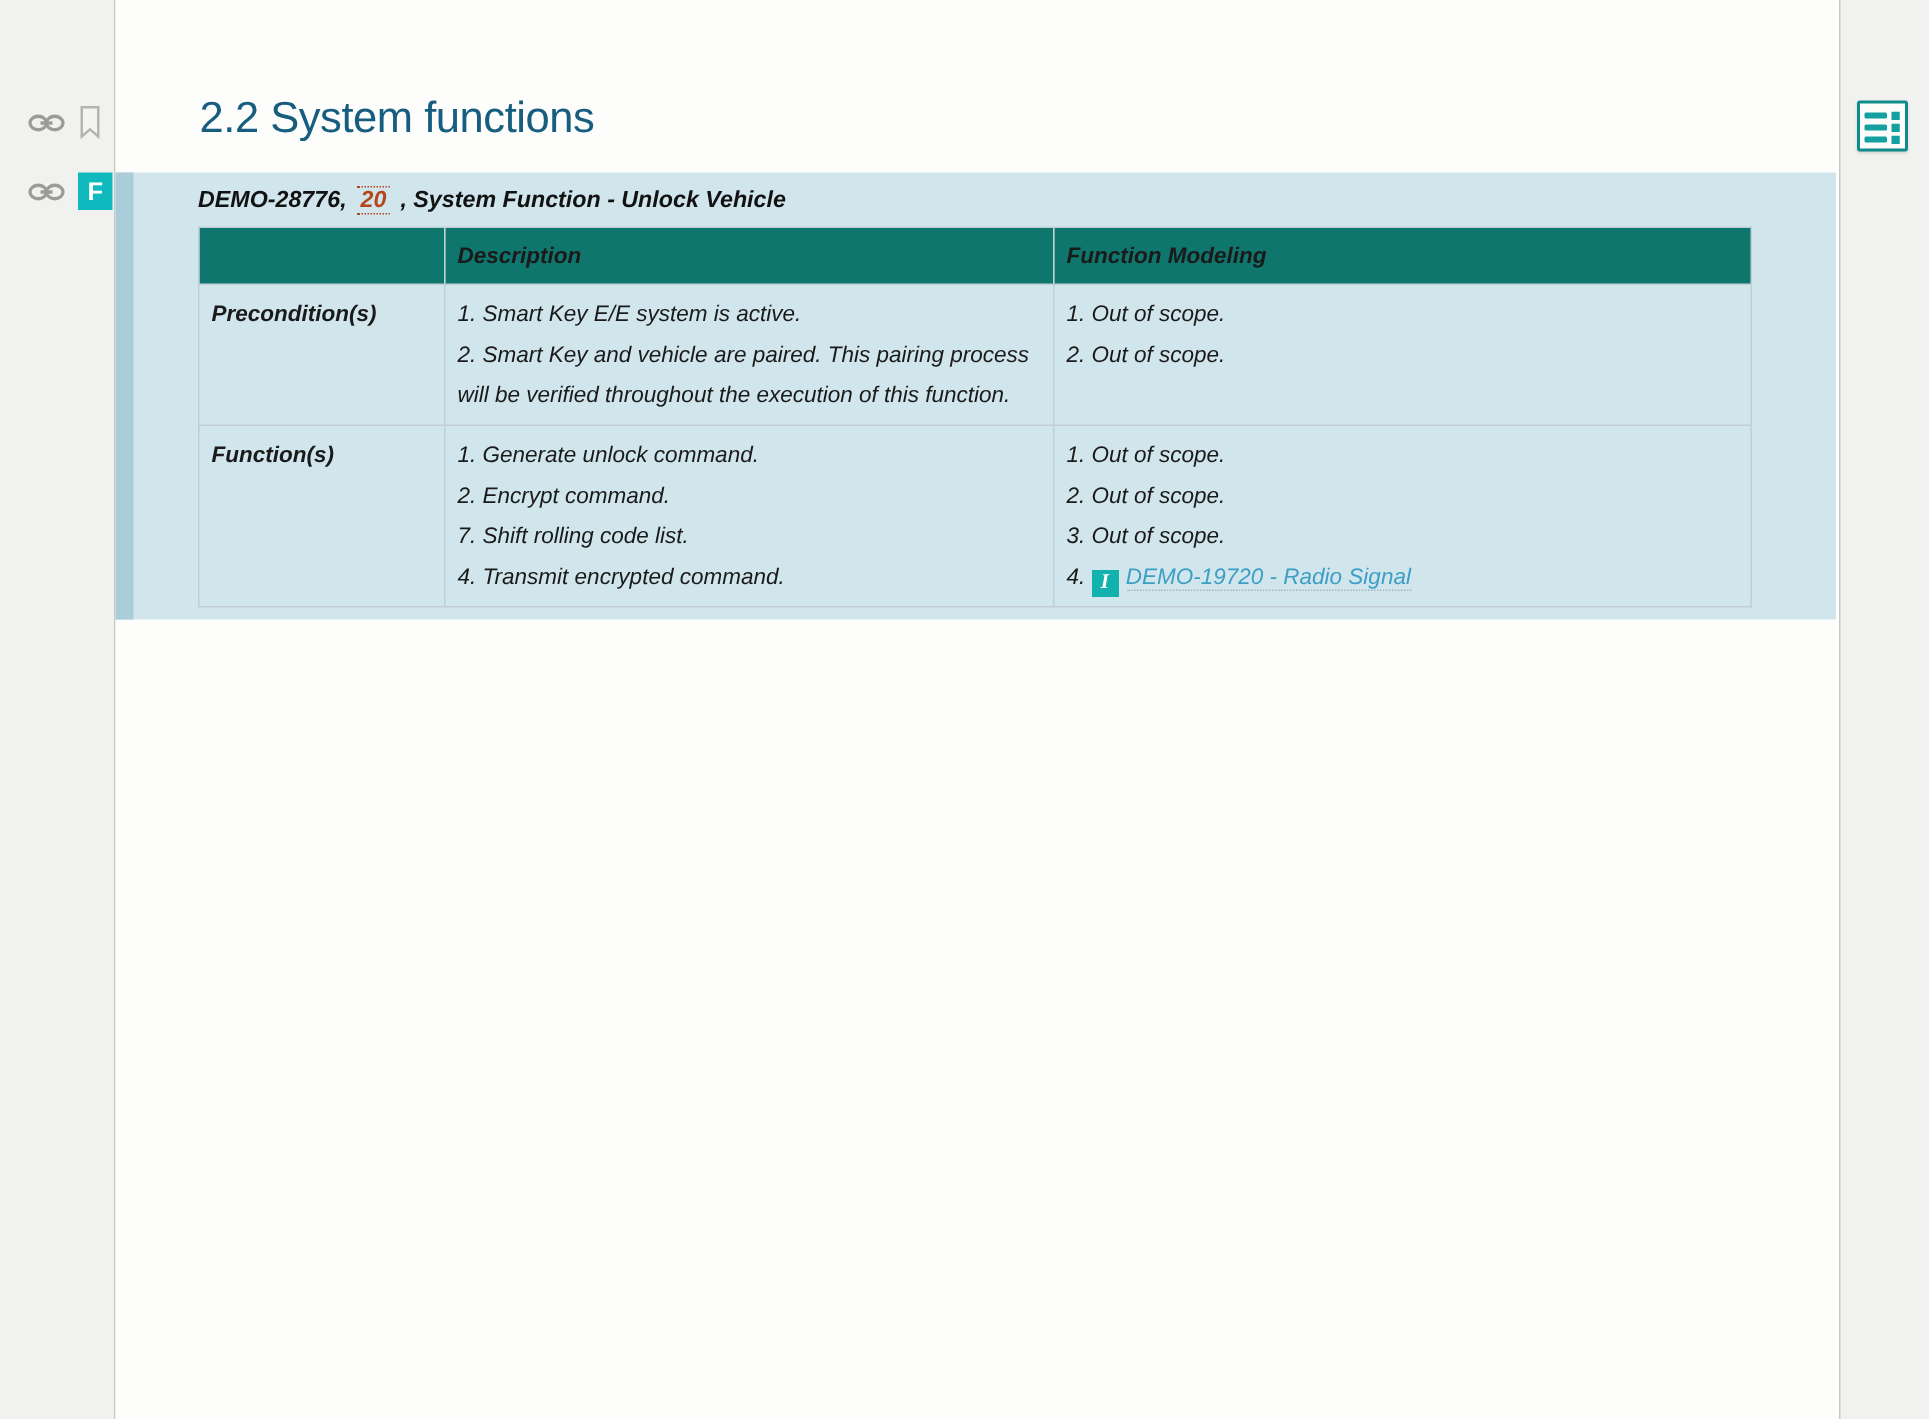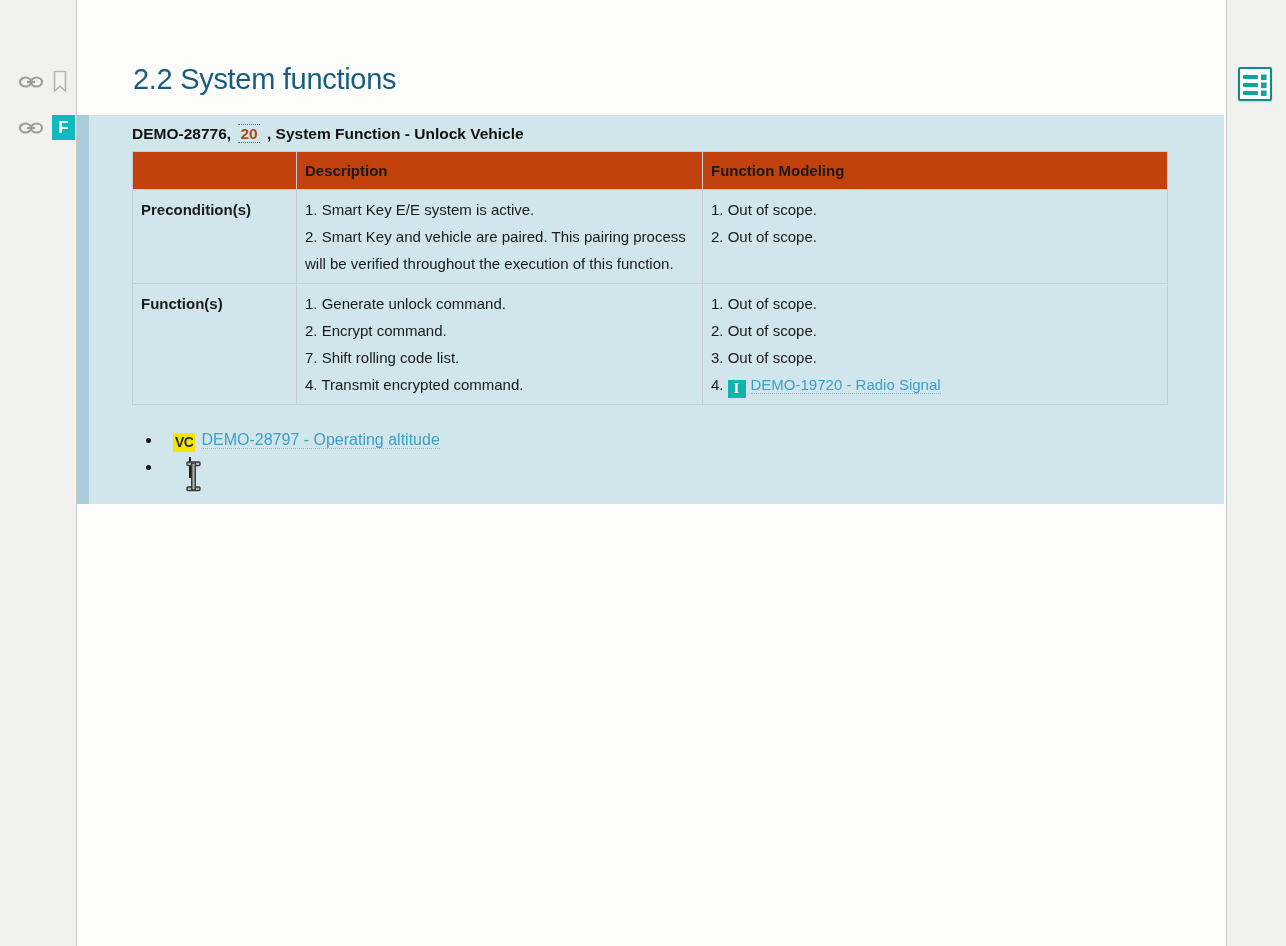--- a/index.html
+++ b/index.html
@@ -13,30 +13,30 @@
   .rail-row.row2 { top:115px; }
   .icon-chain svg, .icon-bm svg { display:block; }
   .f-badge { display:inline-flex; width:23px; height:25px; background:#10b9bd; color:#fff; font-weight:bold; font-size:17px; align-items:center; justify-content:center; }
 
   
   .doc { flex:1 1 auto; background:#fdfdfc; position:relative; }
   .heading { margin:62px 0 0 56px; font-size:29px; line-height:34px; font-weight:normal; color:#175d80; letter-spacing:-0.3px; }
 
   .workitem { position:relative; margin-top:19px; margin-right:2px; background:#d0e5ec; }
   .accent { position:absolute; left:0; top:0; bottom:0; width:12px; background:#aacdd9; }
-  .wi-content { padding:7px 56px 24px 55px; }
+  .wi-content { padding:7px 56px 8px 55px;font-style:italic; }
 
   .wi-title { font-size:15.5px; font-weight:bold; color:#121212; margin-bottom:5px; line-height:24px; }
   .rev { color:#b5471d; font-weight:bold; border-top:1px dotted #b5471d; border-bottom:1px dotted #b5471d; padding:0 2px; margin:0 3px; }
 
   
   table.wi-table { border-collapse:collapse; table-layout:fixed; width:1035px; }
   .wi-table col.c1 { width:164px; } .wi-table col.c2 { width:406px; } .wi-table col.c3 { width:465px; }
   .wi-table th, .wi-table td { border:1px solid #c2ced4; vertical-align:top; text-align:left; font-size:15px; color:#1a1a1a; }
-  .wi-table th { background:#c2410c; padding:5px 8px; line-height:27px; font-weight:bold;margin-top:42px; }
+  .wi-table th { background:#0f766e; padding:5px 8px; line-height:27px; font-weight:bold;margin-top:42px; }
   .wi-table td { padding:6px 8px; line-height:27px; }
   .wi-table td.lbl { font-weight:bold; }
   .line { line-height:27px; }
 
   .i-badge { display:inline-block; width:18px; height:18px; background:#12b2ae; color:#fff; font-family:"Liberation Serif", serif; font-weight:bold; font-size:14px; line-height:18px; text-align:center; margin-right:5px; vertical-align:-3px; }
   a.link { color:#3d9fc4; text-decoration:none; border-bottom:1px dotted #9fb6bd; cursor:pointer; }
   .num { margin-right:4px; }
 
   
   .rvc { margin-top:35px; font-size:15px; color:#1a1a1a; }
@@ -136,37 +136,20 @@
                 <div class="line">3. Out of scope.</div>
                 <div class="line">
                   <span class="num">4.</span><span class="i-badge">I</span><a class="link">DEMO-19720 - Radio Signal</a>
                 </div>
               </td>
             </tr>
           </tbody>
         </table>
 
 
-        <ul class="vc-list">
-          <li>
-            <span class="vc-badge">VC</span><a class="link">DEMO-28797 - Operating altitude</a>
-          </li>
-          <li class="edit-line">
-            <span class="caret"></span>
-            <span class="ibeam">
-              <svg width="21" height="33" viewBox="0 0 21 33">
-                <g stroke="#3a3a3a" stroke-width="1.4" fill="#ababab">
-                  <rect x="4" y="2" width="13" height="3.6" rx="1"></rect>
-                  <rect x="4" y="27" width="13" height="3.6" rx="1"></rect>
-                  <rect x="8.7" y="3" width="3.6" height="27"></rect>
-                </g>
-              </svg>
-            </span>
-          </li>
-        </ul>
 
       </div>
     </section>
   </main>
 
   <aside class="right-rail">
     <button class="toc-btn">
       <svg width="26" height="26" viewBox="0 0 26 26">
         <g fill="#12a0a0">
           <rect x="1" y="3" width="15" height="4" rx="1"></rect>

